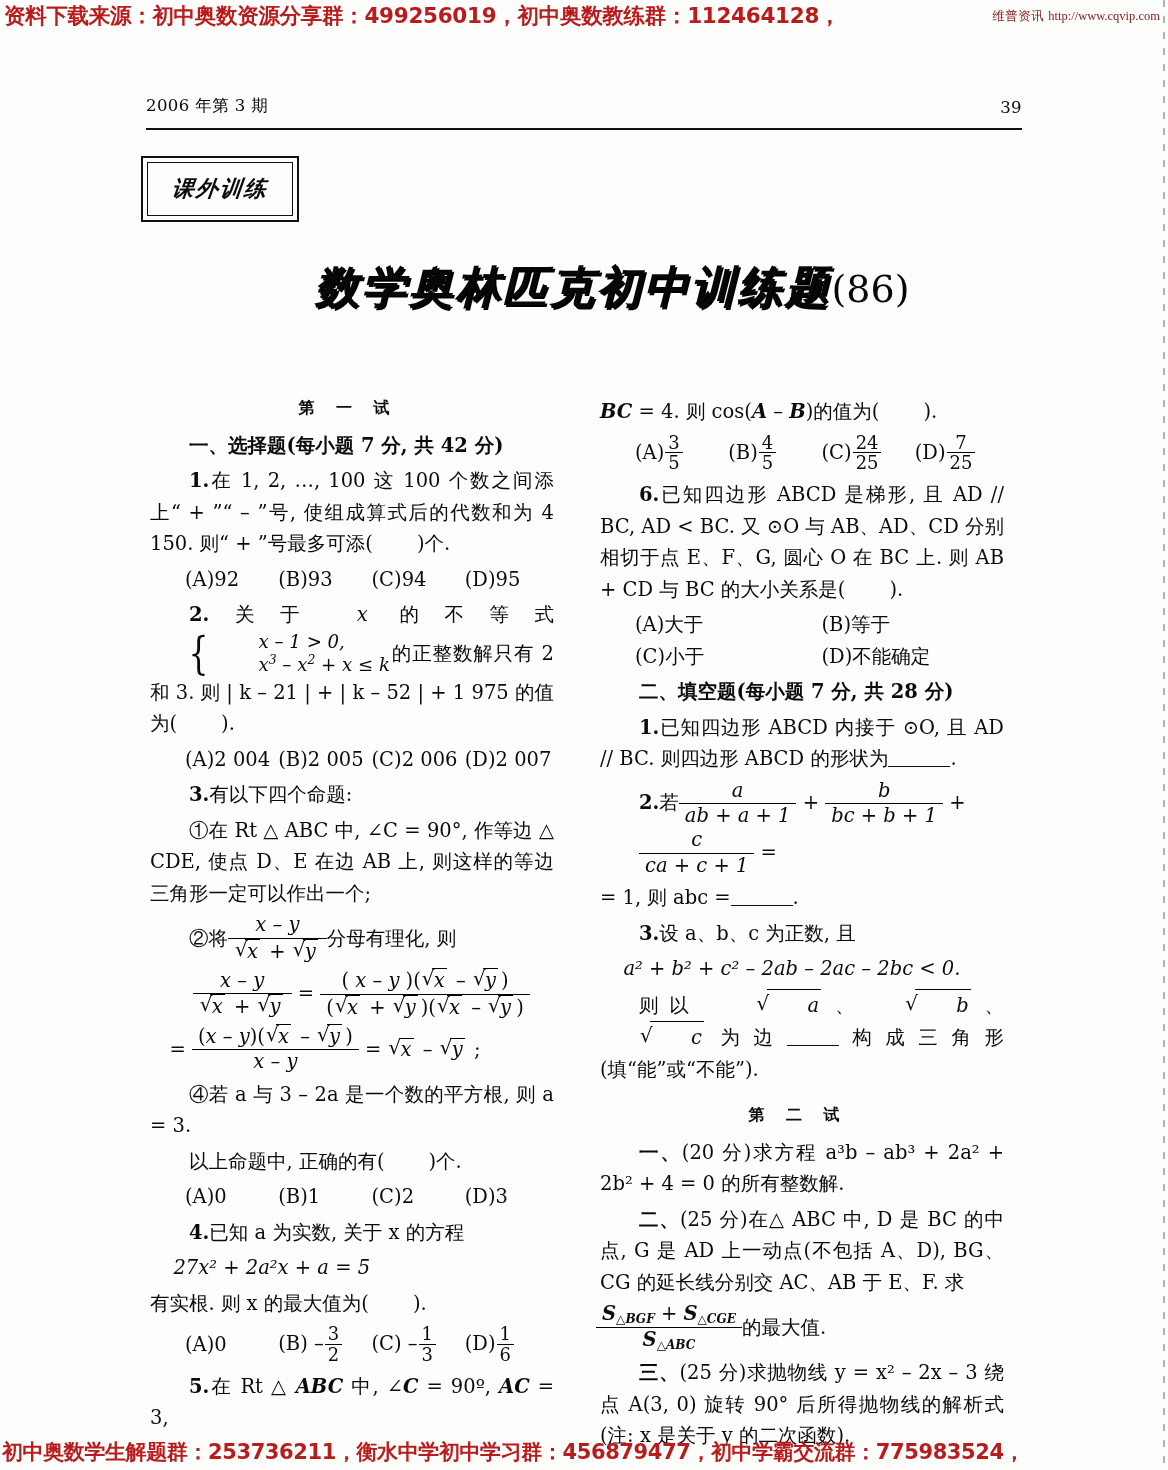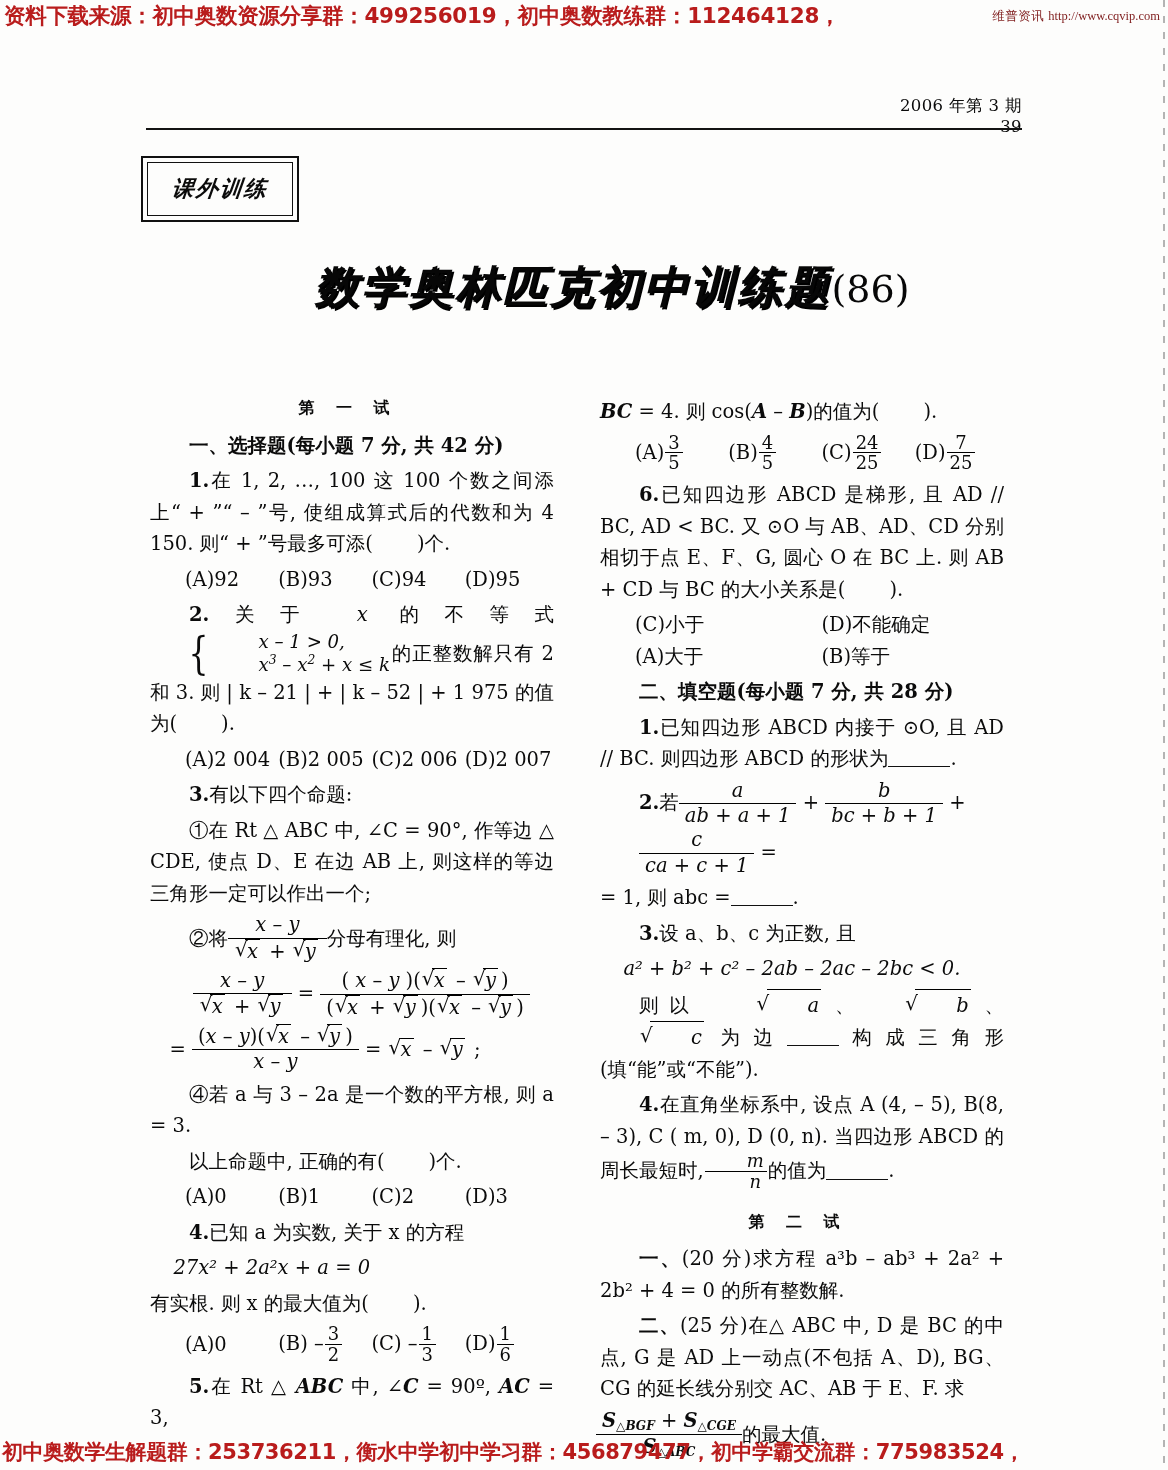--- a/index.html
+++ b/index.html
@@ -77,21 +77,20 @@
   .runhead {
     position: absolute;
     left: 146px;
     top: 95px;
     width: 876px;
     display: flex;
     justify-content: space-between;
     align-items: flex-end;
     font-size: 16.5px;
     letter-spacing: .4px;
-    flex-direction: column;
   }
   .rule {
     position: absolute;
     left: 146px;
     top: 128px;
     width: 876px;
     height: 2px;
     background: #131313;
   }
 
@@ -383,21 +382,21 @@
     <p class="pp"><span>以上命题中, 正确的有(</span><span class="paren-blank"></span><span>)个.</span></p>
 
     <div class="opts wide">
       <span>(A)0</span>
       <span>(B)1</span>
       <span>(C)2</span>
       <span>(D)3</span>
     </div>
 
     <p class="pp"><span class="b">4.</span><span>已知 a 为实数, 关于 x 的方程</span></p>
-    <p class="pp flush it" style="padding-left:1.2em;">27x² + 2a²x + a = 0</p>
+    <p class="pp flush it" style="padding-left:1.2em;">27x² + 2a²x + a = 5</p>
     <p class="pp flush"><span>有实根. 则 x 的最大值为(</span><span class="paren-blank"></span><span>).</span></p>
 
     <div class="opts wide" style="line-height:1.1;margin:6px 0;">
       <span>(A)0</span>
       <span><span>(B) –</span><span class="frac">
             <span class="n">3</span>
             <span class="d">2</span>
           </span></span>
       <span><span>(C) –</span><span class="frac">
             <span class="n">1</span>
@@ -432,26 +431,26 @@
           </span></span>
       <span><span>(D)</span><span class="frac">
             <span class="n">7</span>
             <span class="d">25</span>
           </span></span>
     </div>
 
     <p class="pp"><span class="b">6.</span><span>已知四边形 ABCD 是梯形, 且 AD // BC, AD &lt; BC. 又 ⊙O 与 AB、AD、CD 分别相切于点 E、F、G, 圆心 O 在 BC 上. 则 AB + CD 与 BC 的大小关系是(</span><span class="paren-blank"></span><span>).</span></p>
 
     <div class="opts two-col">
+      <span>(A)大于</span>
+      <span>(B)等于</span>
+    </div>
+    <div class="opts two-col">
       <span>(C)小于</span>
       <span>(D)不能确定</span>
-    </div>
-    <div class="opts two-col">
-      <span>(A)大于</span>
-      <span>(B)等于</span>
     </div>
 
     <p class="pp b">二、填空题(每小题 7 分, 共 28 分)</p>
 
     <p class="pp"><span class="b">1.</span><span>已知四边形 ABCD 内接于 ⊙O, 且 AD // BC. 则四边形 ABCD 的形状为</span><span class="ul-blank"></span><span>.</span></p>
 
     <p class="pp" style="display:flex;align-items:center;text-indent:0;padding-left:2em;line-height:1.15;flex-wrap:wrap;">
       <span class="b">2.</span>
         <span>若</span>
       <span class="dispfrac">
@@ -472,24 +471,20 @@
     </p>
     <p class="pp flush"><span>= 1, 则 abc =</span><span class="ul-blank"></span><span>.</span></p>
 
     <p class="pp"><span class="b">3.</span><span>设 a、b、c 为正数, 且</span></p>
     <p class="pp flush it" style="padding-left:1.2em;">a² + b² + c² – 2ab – 2ac – 2bc &lt; 0.</p>
     <p class="pp">
       <span>则以</span>
       <span class="sqrt"><span class="rad it">a</span></span>、<span class="sqrt"><span class="rad it">b</span></span>、<span class="sqrt"><span class="rad it">c</span></span><span>为边</span><span class="ul-blank short"></span><span>构成三角形(填“能”或“不能”).</span>
     </p>
 
-    <p class="pp"><span class="b">4.</span><span>在直角坐标系中, 设点 A (4, – 5), B(8, – 3), C ( m, 0), D (0, n). 当四边形 ABCD 的周长最短时,</span><span class="frac">
-          <span class="n it">m</span>
-          <span class="d it">n</span>
-        </span><span>的值为</span><span class="ul-blank"></span><span>.</span></p>
 
     <div class="sec-head second">第 二 试</div>
 
     <p class="pp"><span class="b">一、</span><span>(20 分)</span><span>求方程 a³b – ab³ + 2a² + 2b² + 4 = 0 的所有整数解.</span></p>
 
     <p class="pp"><span class="b">二、</span><span>(25 分)</span><span>在△ ABC 中, D 是 BC 的中点, G 是 AD 上一动点(不包括 A、D), BG、CG 的延长线分别交 AC、AB 于 E、F. 求</span></p>
 
     <p class="eqline" style="padding-left:0;">
       <span class="dispfrac">
         <span class="n"><span class="bi">S</span><sub class="sb bi">△BGF</sub> + <span class="bi">S</span><sub class="sb bi">△CGE</sub></span>

